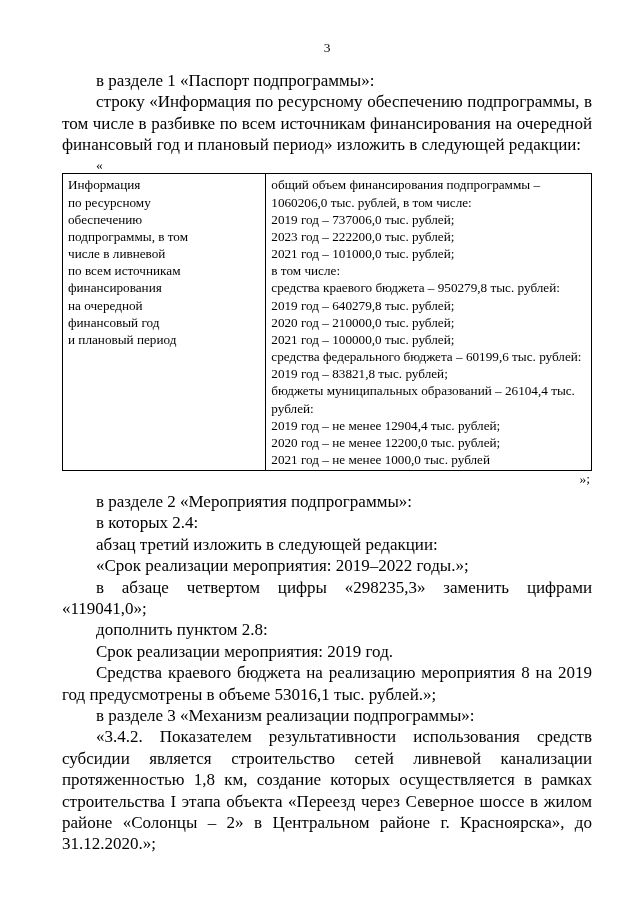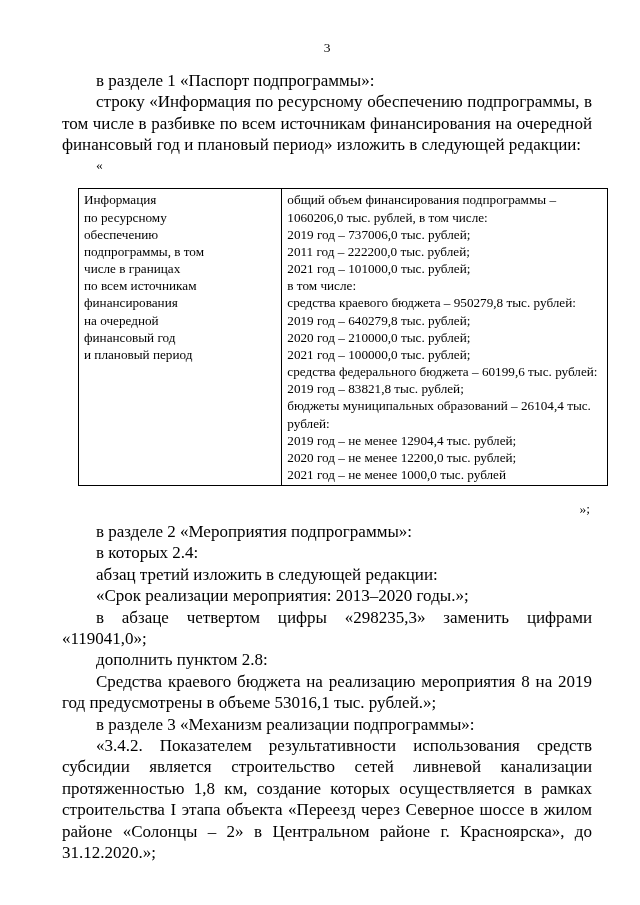--- a/index.html
+++ b/index.html
@@ -44,21 +44,21 @@
     font-size: 13.5px;
     text-align: right;
     margin: 1px 0 4px 0;
     line-height: 1.1;
     padding-right: 2px;
   }
   table.infotable {
     border-collapse: collapse;
     width: 100%;
     table-layout: fixed;
-    margin: 16px;
+    margin: 0;
   }
   table.infotable td {
     border: 1px solid #000000;
     vertical-align: top;
     padding: 2px 4px 2px 5px;
     font-size: 13.2px;
     line-height: 1.30;
   }
   td.col-left {
     width: 38%;
@@ -84,32 +84,32 @@
   <div class="quote-open">«</div>
 
   <table class="infotable">
     <tbody>
         <tr>
       <td class="col-left">
         <span class="cellline">Информация</span>
         <span class="cellline">по ресурсному</span>
         <span class="cellline">обеспечению</span>
         <span class="cellline">подпрограммы, в том</span>
-        <span class="cellline">числе в границах</span>
+        <span class="cellline">числе в ливневой</span>
         <span class="cellline">по всем источникам</span>
         <span class="cellline">финансирования</span>
         <span class="cellline">на очередной</span>
         <span class="cellline">финансовый год</span>
         <span class="cellline">и плановый период</span>
       </td>
       <td class="col-right">
         <span class="cellline">общий объем финансирования подпрограммы –</span>
         <span class="cellline">1060206,0 тыс. рублей, в том числе:</span>
         <span class="cellline">2019 год – 737006,0 тыс. рублей;</span>
-        <span class="cellline">2011 год – 222200,0 тыс. рублей;</span>
+        <span class="cellline">2023 год – 222200,0 тыс. рублей;</span>
         <span class="cellline">2021 год – 101000,0 тыс. рублей;</span>
         <span class="cellline">в том числе:</span>
         <span class="cellline">средства краевого бюджета – 950279,8 тыс. рублей:</span>
         <span class="cellline">2019 год – 640279,8 тыс. рублей;</span>
         <span class="cellline">2020 год – 210000,0 тыс. рублей;</span>
         <span class="cellline">2021 год – 100000,0 тыс. рублей;</span>
         <span class="cellline">средства федерального бюджета – 60199,6 тыс. рублей:</span>
         <span class="cellline">2019 год – 83821,8 тыс. рублей;</span>
         <span class="cellline">бюджеты муниципальных образований – 26104,4 тыс.</span>
         <span class="cellline">рублей:</span>
@@ -119,23 +119,24 @@
       </td>
     </tr>
   </tbody>
     </table>
 
   <div class="quote-close">»;</div>
 
   <p class="para">в разделе 2 «Мероприятия подпрограммы»:</p>
   <p class="para">в которых 2.4:</p>
   <p class="para">абзац третий изложить в следующей редакции:</p>
-  <p class="para">«Срок реализации мероприятия: 2013–2020 годы.»;</p>
+  <p class="para">«Срок реализации мероприятия: 2019–2022 годы.»;</p>
   <p class="para">в абзаце четвертом цифры «298235,3» заменить цифрами «119041,0»;</p>
   <p class="para">дополнить пунктом 2.8:</p>
 
+  <p class="para">Срок реализации мероприятия: 2019 год.</p>
   <p class="para">Средства краевого бюджета на реализацию мероприятия 8 на 2019 год предусмотрены в объеме 53016,1 тыс. рублей.»;</p>
 
   <p class="para">в разделе 3 «Механизм реализации подпрограммы»:</p>
 
   <p class="para">«3.4.2. Показателем результативности использования средств субсидии является строительство сетей ливневой канализации протяженностью 1,8 км, создание которых осуществляется в рамках строительства I этапа объекта «Переезд через Северное шоссе в жилом районе «Солонцы – 2» в Центральном районе г. Красноярска», до 31.12.2020.»;</p>
 
 </div>
 
 </body></html>

